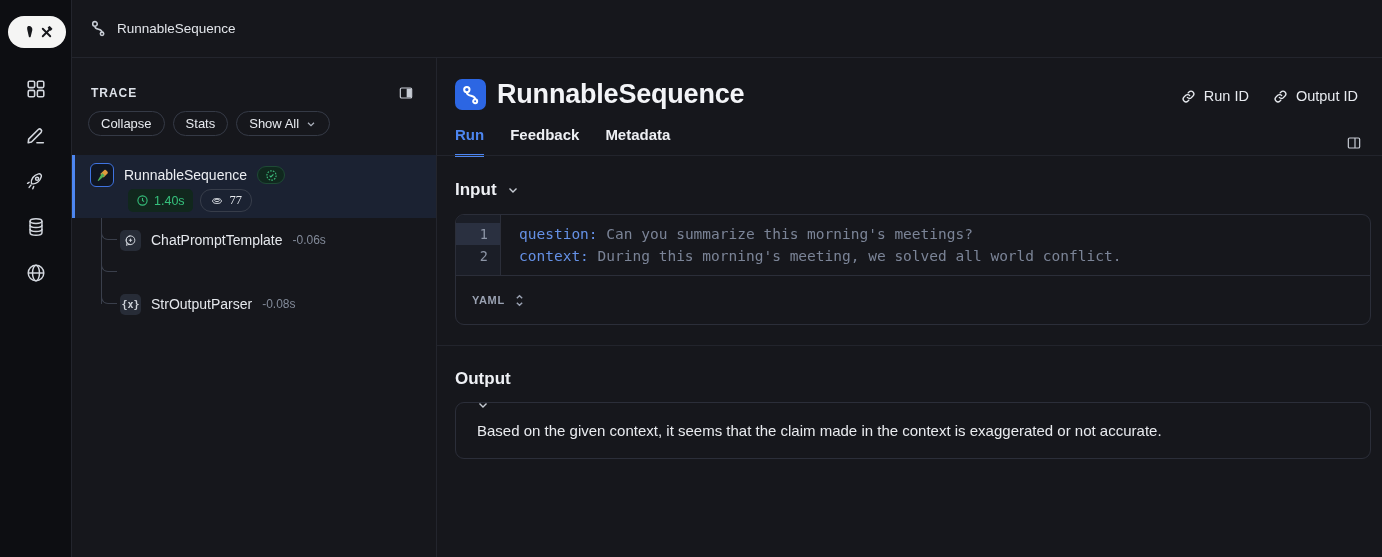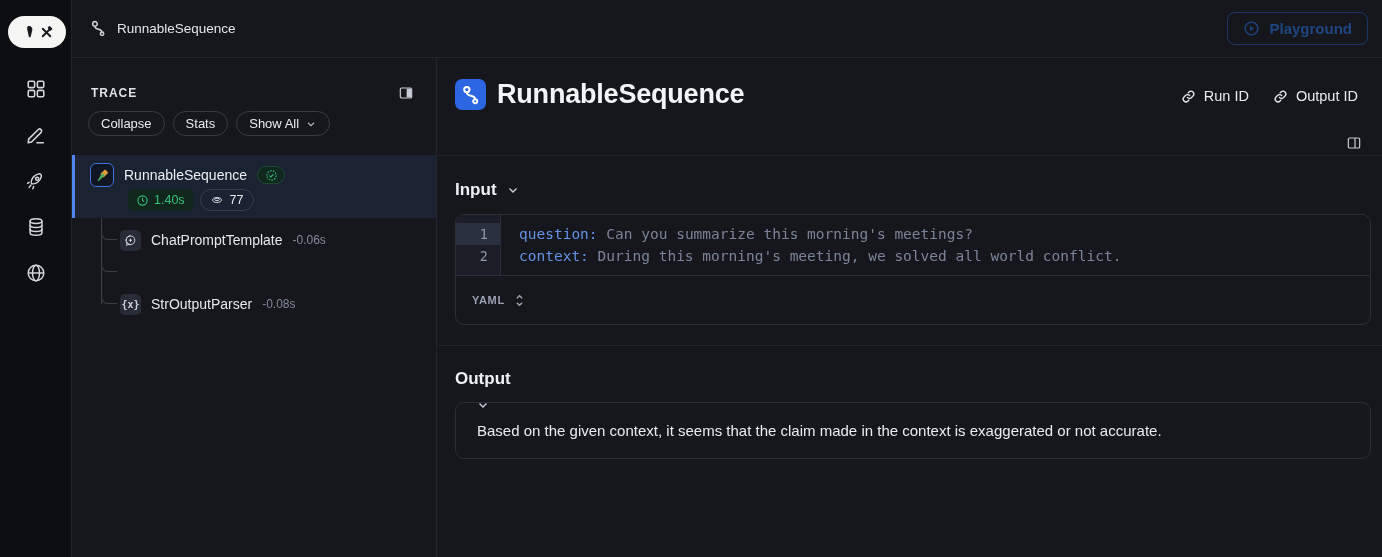--- a/index.html
+++ b/index.html
@@ -75,21 +75,21 @@
     width:28px; height:18px; border-radius:9px; background:#10281e;
     border:1px solid #1e4a35; display:flex; align-items:center; justify-content:center;
   }
   .root-line2 { position:absolute; left:53px; top:34px; display:flex; gap:7px; }
   .latency-badge {
     background:#11271d; border-radius:5px; padding:3px 8px;
     color:#35c07c; font-size:12.5px; display:flex; align-items:center; gap:5px;
   }
   .tokens-badge {
     border:1px solid #373d4a; border-radius:11px; padding:3px 9px;
-    color:#e7eaef; font-size:12.5px; display:flex; align-items:center; gap:6px;
+    color:#e7eaef; font-size:12.5px; display:flex; align-items:center; gap:6px;font-family:Liberation Serif, serif;
   }
   .tree-vline { position:absolute; left:29px; top:160px; width:1px; height:86px; background:#3a3f4b; }
   .tree-elbow { position:absolute; left:29px; width:16px; height:10px; border-left:1px solid #3a3f4b; border-bottom:1px solid #3a3f4b; border-bottom-left-radius:7px; }
   .child-row {
     position:absolute; left:0; width:364px; height:32px; cursor:pointer;
     display:flex; align-items:center; padding-left:48px; gap:10px;
   }
   .child-icon {
     width:21px; height:21px; border-radius:5px; background:#272c37;
     display:flex; align-items:center; justify-content:center; flex:none;
@@ -218,29 +218,20 @@
   <div class="crumb">
     <span>
       <svg width="17" height="17" viewBox="0 0 24 24" fill="none" stroke="#c7ccd4" stroke-width="2.2">
           <circle cx="7" cy="5.5" r="3.2"></circle>
           <path d="M7 9c0 5.5 10 2.5 10 8"></path>
           <circle cx="17" cy="19.5" r="2.4"></circle>
         </svg>
     </span>
     <span class="crumb-label">RunnableSequence</span>
   </div>
-  <div class="playground-btn">
-    <span>
-      <svg width="17" height="17" viewBox="0 0 24 24" fill="none" stroke="#1f4583" stroke-width="2">
-          <circle cx="12" cy="12" r="9"></circle>
-          <path d="M10 8.5 15.5 12 10 15.5z" fill="#1f4583" stroke="none"></path>
-        </svg>
-    </span>
-    <span>Playground</span>
-  </div>
 </header>
 
 <aside class="trace-panel">
   <div class="trace-head">TRACE</div>
   <div class="trace-panel-toggle">
     <svg width="16" height="16" viewBox="0 0 24 24" fill="none" stroke="#c7ccd4" stroke-width="1.8">
         <rect x="3.5" y="4.5" width="17" height="15" rx="2"></rect>
         <rect x="13" y="5.5" width="6.5" height="13" fill="#c7ccd4" stroke="none"></rect>
       </svg>
   </div>
@@ -350,20 +341,25 @@
       <span>
         <svg width="15" height="15" viewBox="0 0 24 24" fill="none" stroke="#e7eaef" stroke-width="2" stroke-linecap="round">
             <path d="M10 13.5a4.5 4.5 0 0 0 6.4.5l2.8-2.8a4.5 4.5 0 0 0-6.4-6.4L11.3 6.3"></path>
             <path d="M14 10.5a4.5 4.5 0 0 0-6.4-.5l-2.8 2.8a4.5 4.5 0 0 0 6.4 6.4l1.5-1.5"></path>
           </svg>
       </span>
       <span>Output ID</span>
     </span>
   </div>
 
+  <div class="tabs">
+    <span class="tab active">Run</span>
+    <span class="tab">Feedback</span>
+    <span class="tab">Metadata</span>
+  </div>
   <div class="tabs-divider"></div>
   <div class="main-panel-toggle">
     <svg width="16" height="16" viewBox="0 0 24 24" fill="none" stroke="#c7ccd4" stroke-width="1.8">
         <rect x="3.5" y="4.5" width="17" height="15" rx="2"></rect>
         <line x1="13.5" y1="4.5" x2="13.5" y2="19.5"></line>
       </svg>
   </div>
 
   <div class="section-label input-label">
     <span>Input</span>

